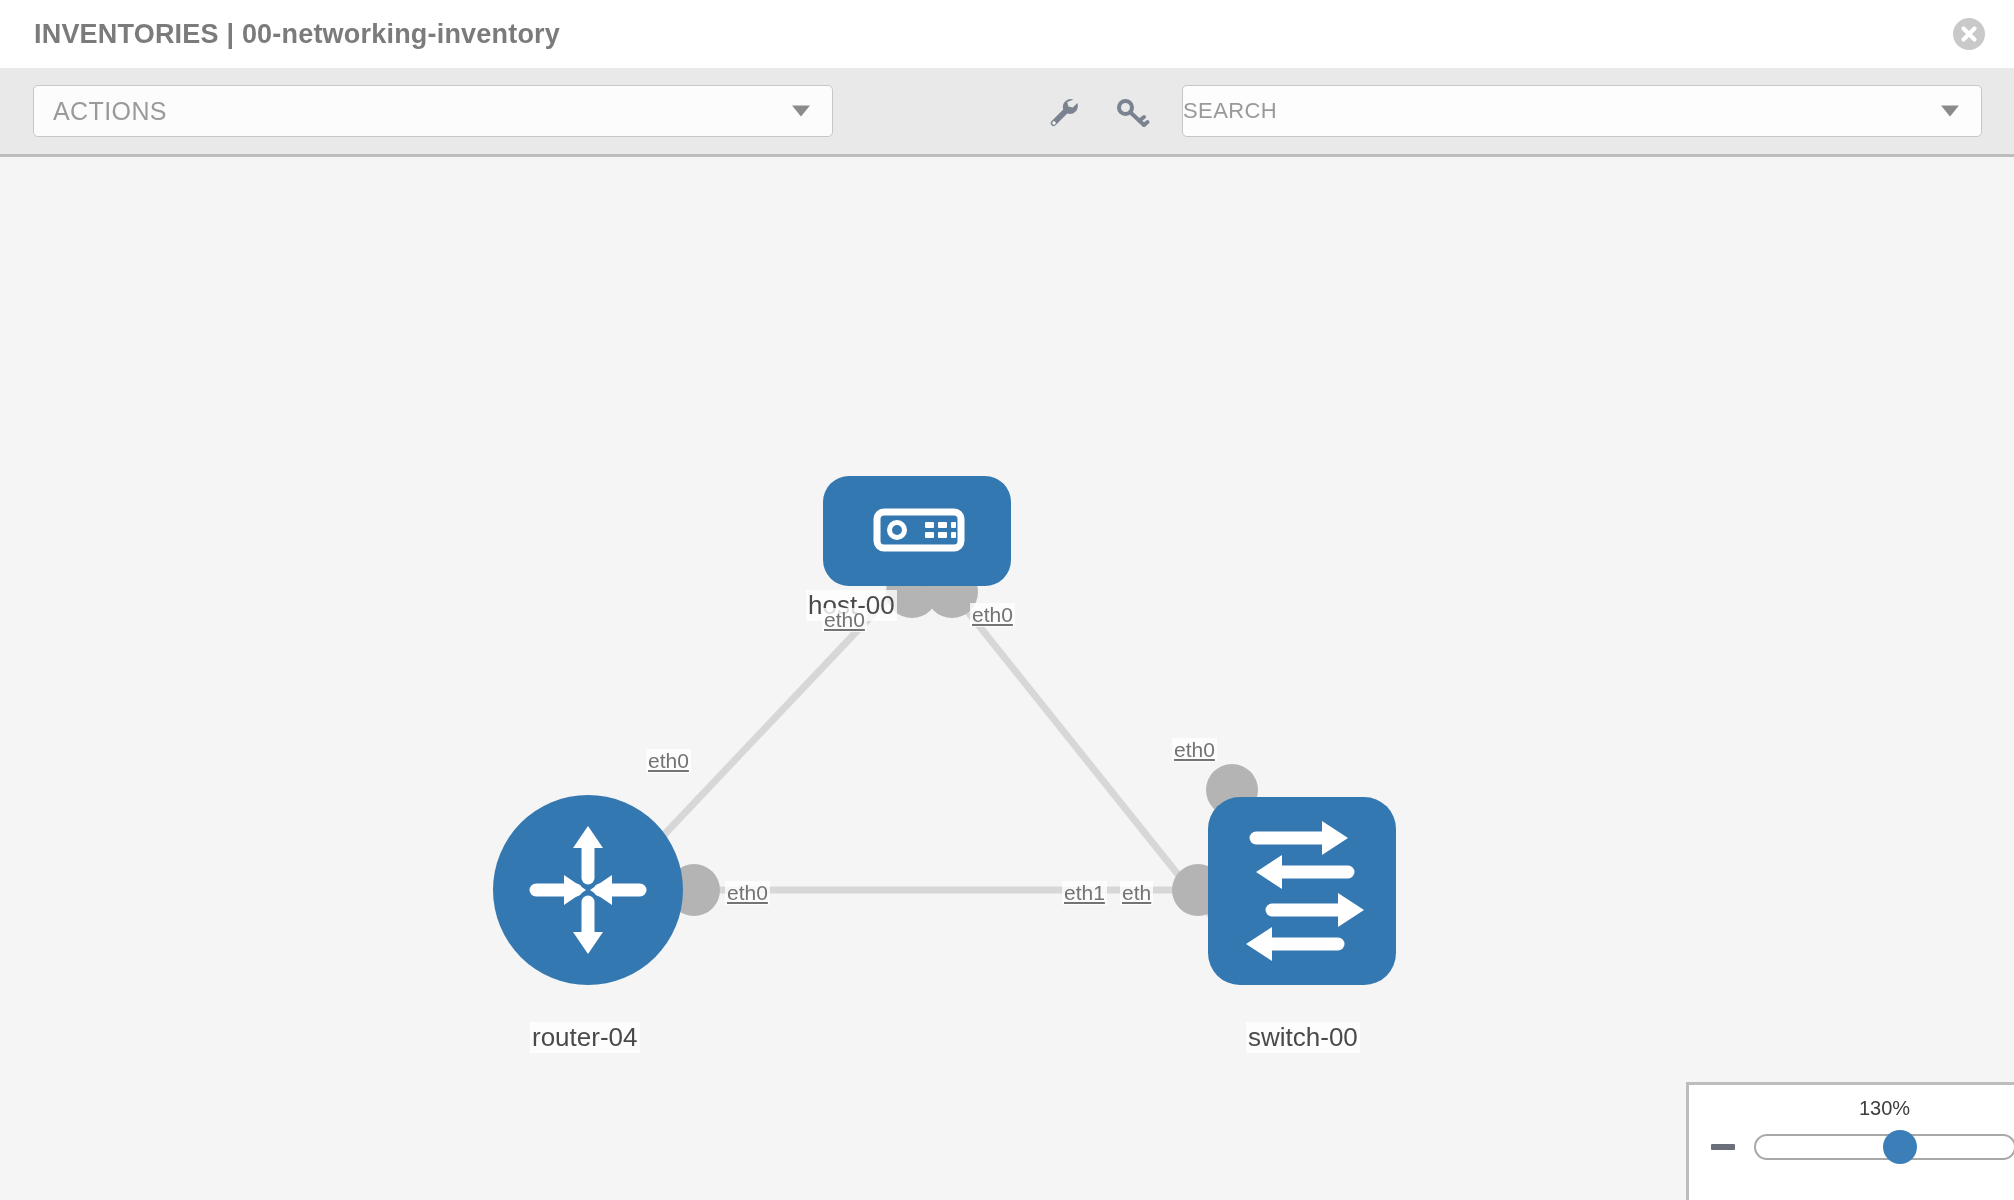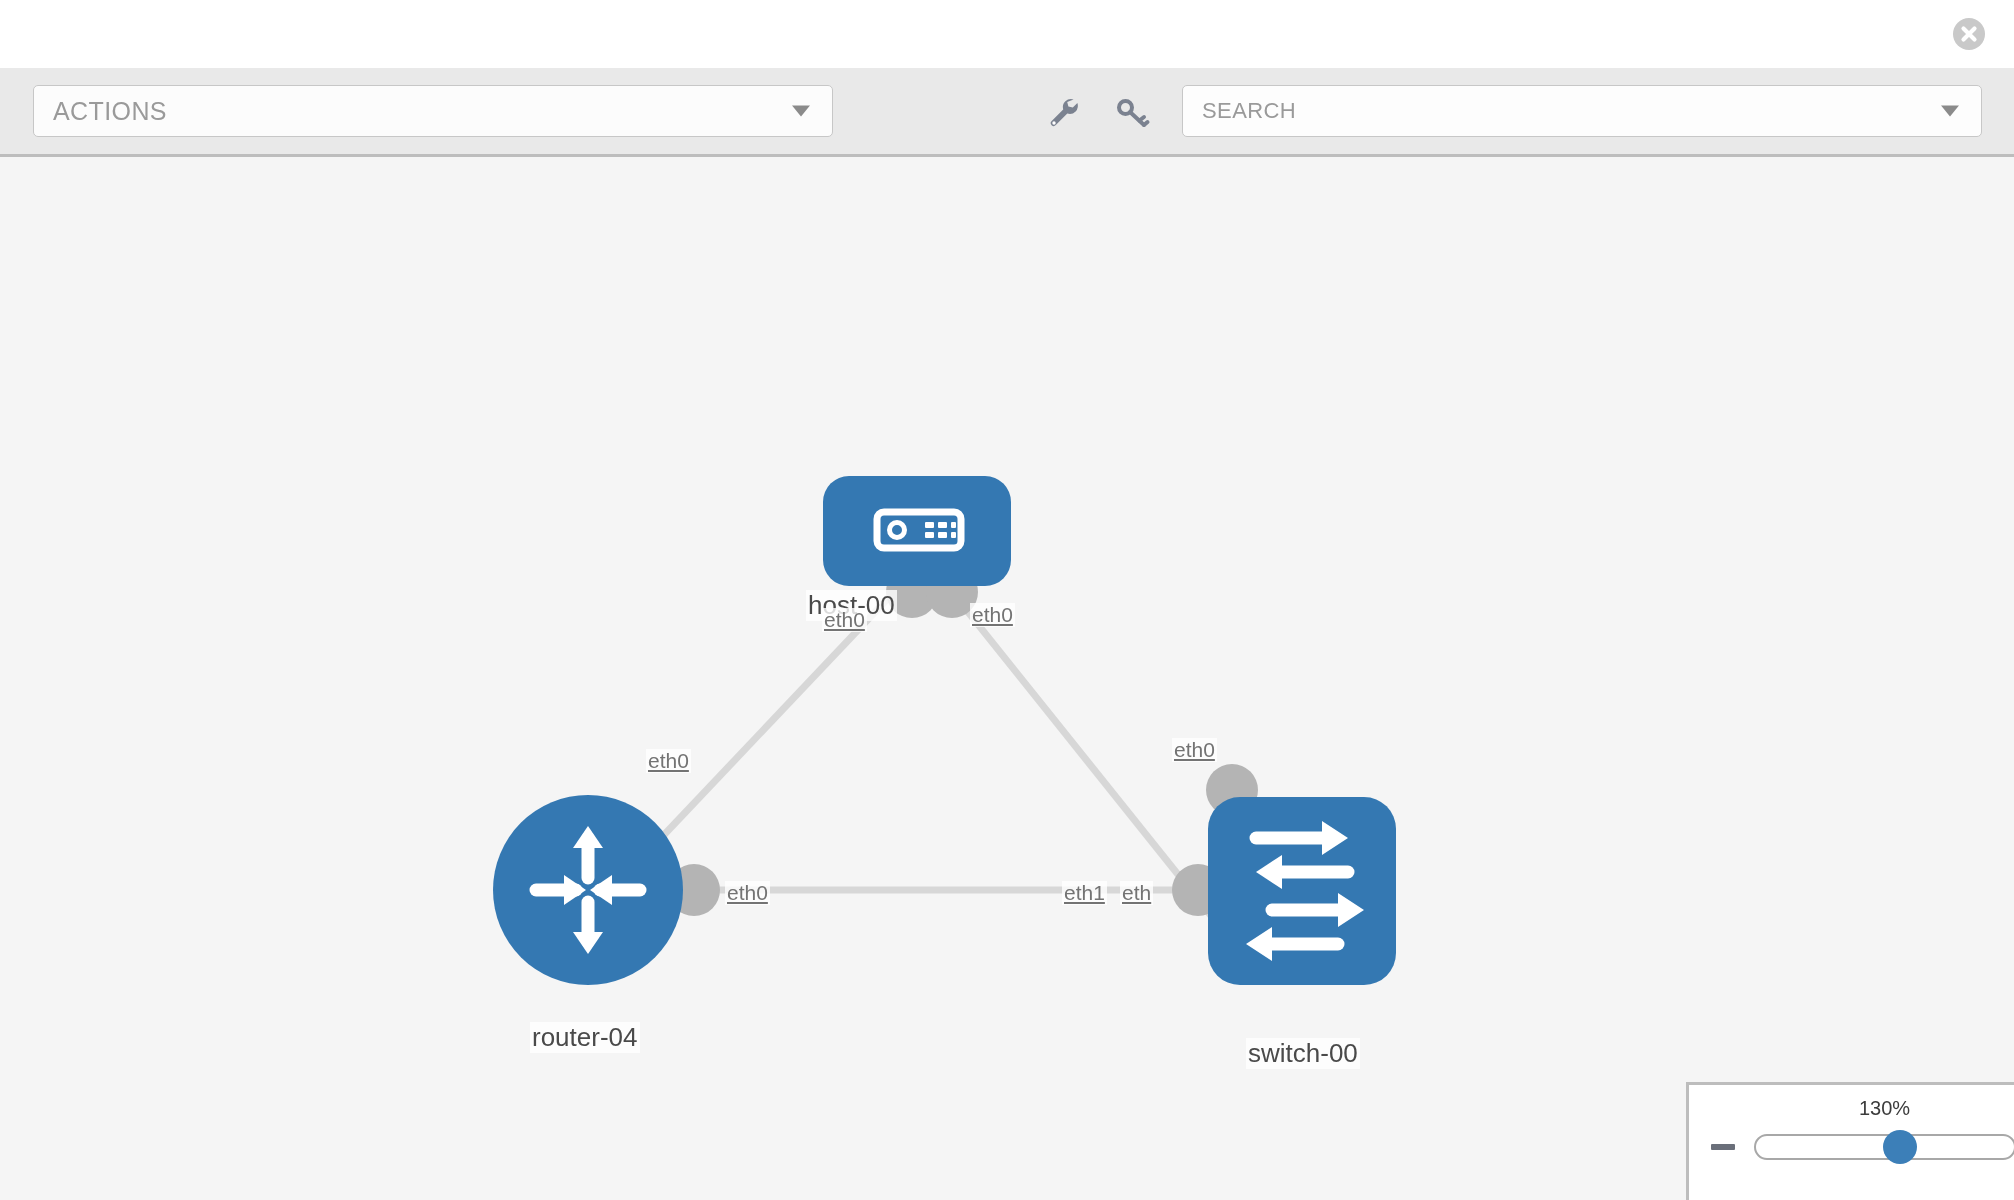--- a/index.html
+++ b/index.html
@@ -73,21 +73,20 @@
   .search-select {
     position: absolute; left: 1182px; top: 85px;
     width: 800px; height: 52px;
     background: #fdfdfd;
     border: 1px solid #c7c7c7;
     border-radius: 5px;
     display: flex; align-items: center;
     cursor: text;
   }
   .search-select .sel-label {
-    margin-left: 19px;
     font-size: 22px;
     color: #9a9a9a;
     letter-spacing: .4px;
   }
 
   
   .canvas {
     position: absolute; left: 0; top: 160px;
     width: 2014px; height: 1040px;
     background: #f5f5f5;
@@ -167,20 +166,21 @@
     width: 34px; height: 34px;
     border-radius: 50%;
     background: #3c7fb8;
     cursor: grab;
   }
 </style>
 </head>
 <body>
 
 <div class="header">
+  <div class="page-title">INVENTORIES | 00-networking-inventory</div>
   <div class="close-btn">
     <svg width="34" height="34" viewBox="0 0 34 34">
       <circle cx="17" cy="17" r="16" fill="#c9c9c9"></circle>
       <path d="M11.5 11.5 L22.5 22.5 M22.5 11.5 L11.5 22.5" stroke="#ffffff" stroke-width="4.2" stroke-linecap="round"></path>
     </svg>
   </div>
 </div>
 
 <div class="toolbar"></div>
 
@@ -274,21 +274,21 @@
         <path d="M1348 678 L1322 661 L1322 695 Z"></path>
         <path d="M1256 712 L1282 695 L1282 729 Z"></path>
         <path d="M1364 750 L1338 733 L1338 767 Z"></path>
         <path d="M1246 784 L1272 767 L1272 801 Z"></path>
       </g>
     </g>
   </svg>
 
   <div class="node-label" style="left:806px; top:430px;">host-00</div>
   <div class="node-label" style="left:530px; top:862px;">router-04</div>
-  <div class="node-label" style="left:1246px; top:862px;margin-top:16px;">switch-00</div>
+  <div class="node-label" style="left:1246px; top:862px;">switch-00</div>
 
   <div class="iface-label" style="left:822px; top:448px;">eth0</div>
   <div class="iface-label" style="left:970px; top:443px;">eth0</div>
   <div class="iface-label" style="left:646px; top:589px;">eth0</div>
   <div class="iface-label" style="left:725px; top:721px;">eth0</div>
   <div class="iface-label" style="left:1172px; top:578px;">eth0</div>
   <div class="iface-label" style="left:1100px; top:721px;margin-left:20px;">eth</div>
   <div class="iface-label" style="left:1062px; top:721px;">eth1</div>
 </div>
 

